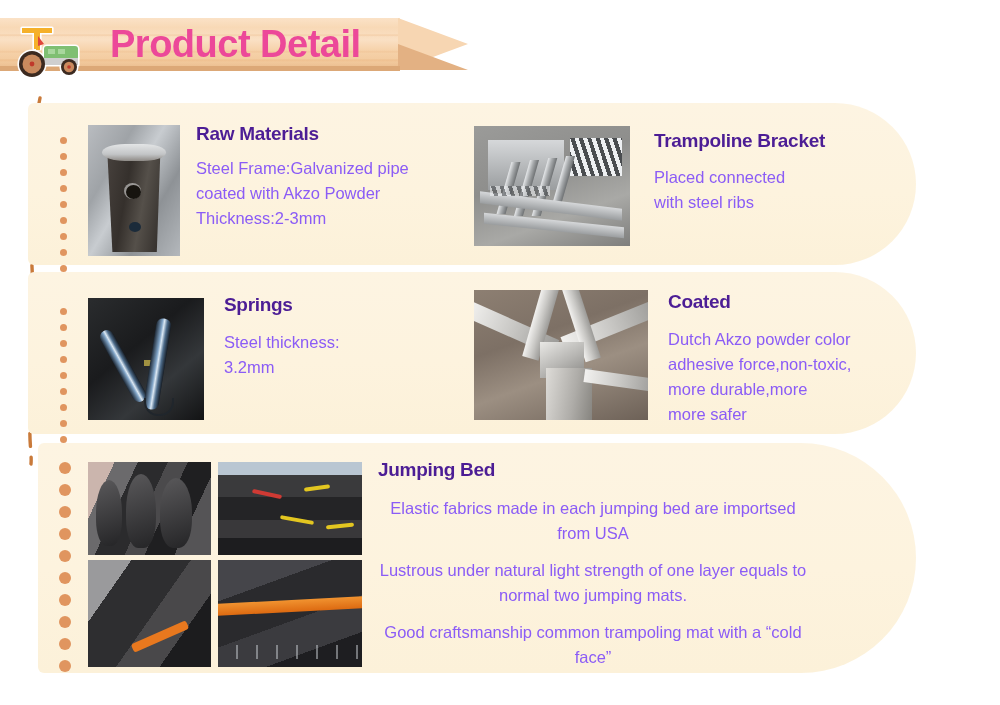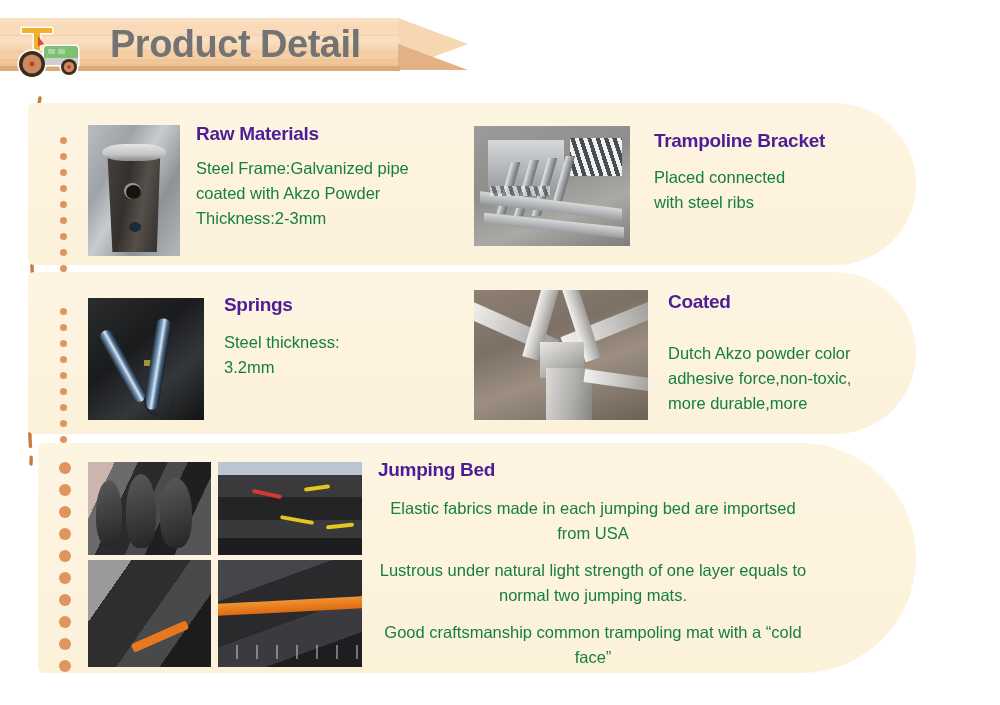--- a/index.html
+++ b/index.html
@@ -66,21 +66,21 @@
     position: absolute;
     left: 8px; top: 12px;
     width: 86px; height: 58px;
   }
 
   .header-title {
     position: absolute;
     left: 110px; top: 14px;
     font-size: 38px;
     font-weight: bold;
-    color: #737373;
+    color: #ec4899;
     letter-spacing: -0.5px;
     line-height: 44px;
     white-space: nowrap;
   }
 
   
   .panel {
     position: absolute;
     background: linear-gradient(180deg, #fdf4e2 0%, #fdf3de 55%, #fcf1d9 100%);
   }
@@ -271,35 +271,35 @@
     position: absolute;
     font-size: 19px;
     font-weight: bold;
     color: #4c1d95;
     letter-spacing: -0.3px;
     white-space: nowrap;
   }
   .body-text {
     position: absolute;
     font-size: 16.5px;
-    color: #15803d;
+    color: #8b5cf6;
     line-height: 25px;
   }
   .body-text p { margin: 0; }
   .body-text.spaced p { margin-bottom: 12px; text-align: center; }
   .body-text.spaced p:last-child { margin-bottom: 0; }
 
   #h-raw      { left: 196px; top: 123px; }
   #t-raw      { left: 196px; top: 156px; width: 260px; }
   #h-bracket  { left: 654px; top: 130px; }
   #t-bracket  { left: 654px; top: 165px; width: 220px; }
   #h-springs  { left: 224px; top: 294px; }
   #t-springs  { left: 224px; top: 330px; width: 200px; }
   #h-coated   { left: 668px; top: 291px; }
-  #t-coated   { left: 668px; top: 327px; width: 230px; margin-top: 14px; }
+  #t-coated   { left: 668px; top: 327px; width: 230px; }
   #h-bed      { left: 378px; top: 459px; }
   #t-bed      { left: 378px; top: 496px; width: 430px; }
 </style>
 </head>
 <body>
 
 <div class="header">
   <div class="plank">
     <div class="plank-body">
       <div class="plank-grain"></div>
@@ -427,20 +427,21 @@
   <div class="hub"></div>
   <div class="post"></div>
   <div class="leg" style="left:110px; top:84px; width:72px; height:13px; transform:rotate(8deg);"></div>
 </div>
 
 <div class="heading" id="h-coated">Coated</div>
 <div class="body-text" id="t-coated">
   <p>Dutch Akzo powder color</p>
   <p>adhesive force,non-toxic,</p>
   <p>more durable,more</p>
+  <p>more safer</p>
 </div>
 
 <div class="panel" id="panel-3"></div>
 
 <div class="dots" id="dots-3">
   <span class="dot"></span>
   <span class="dot"></span>
   <span class="dot"></span>
   <span class="dot"></span>
   <span class="dot"></span>

